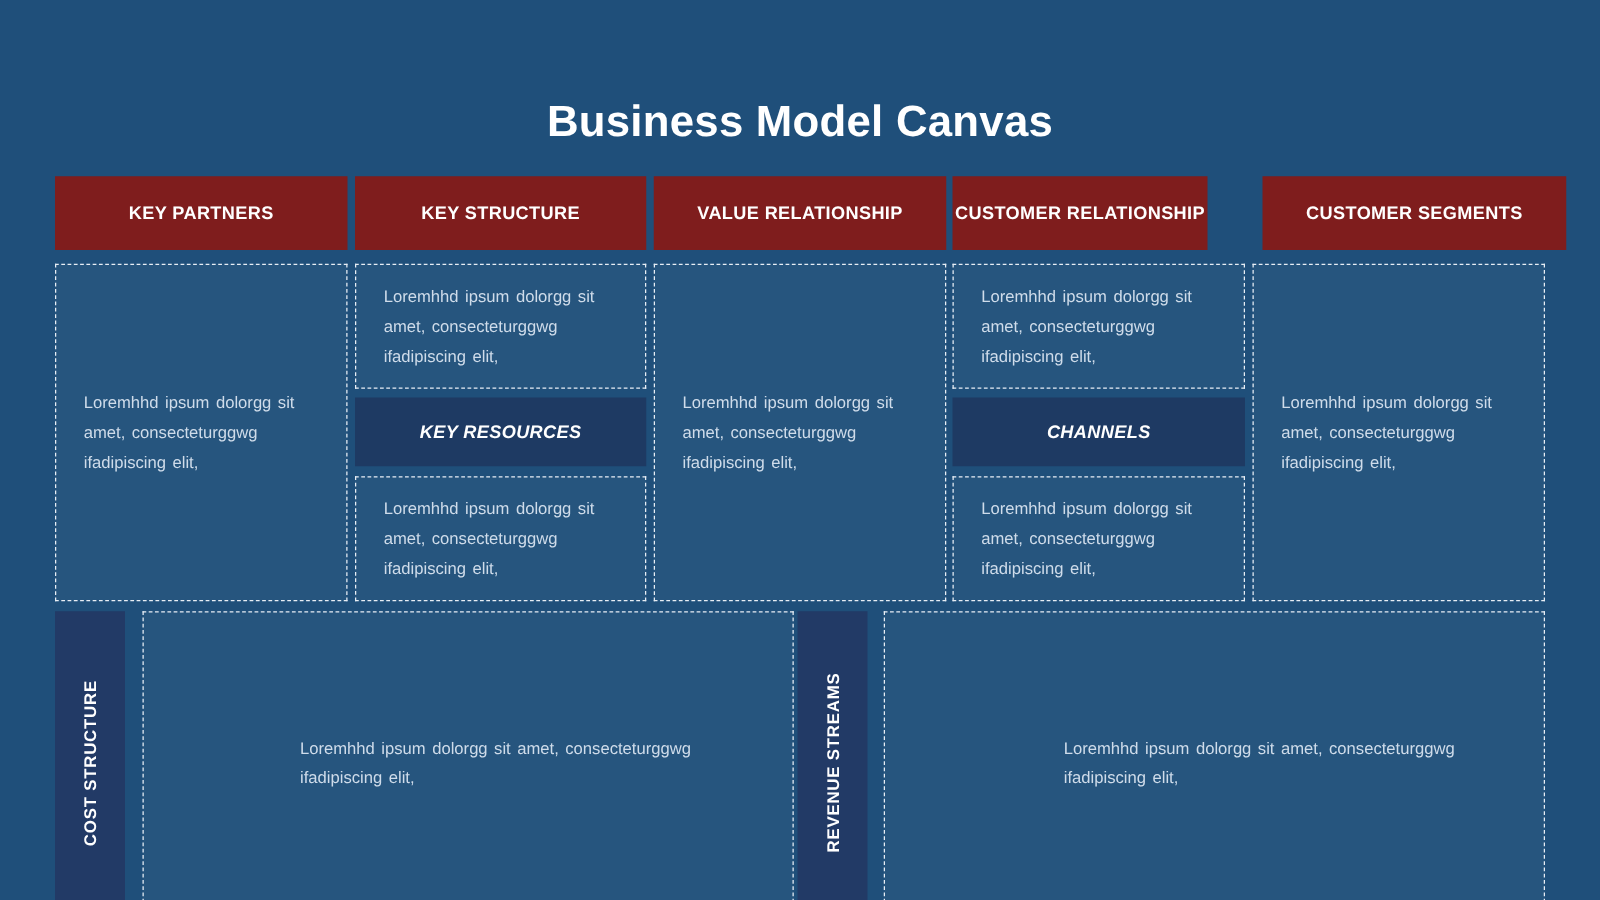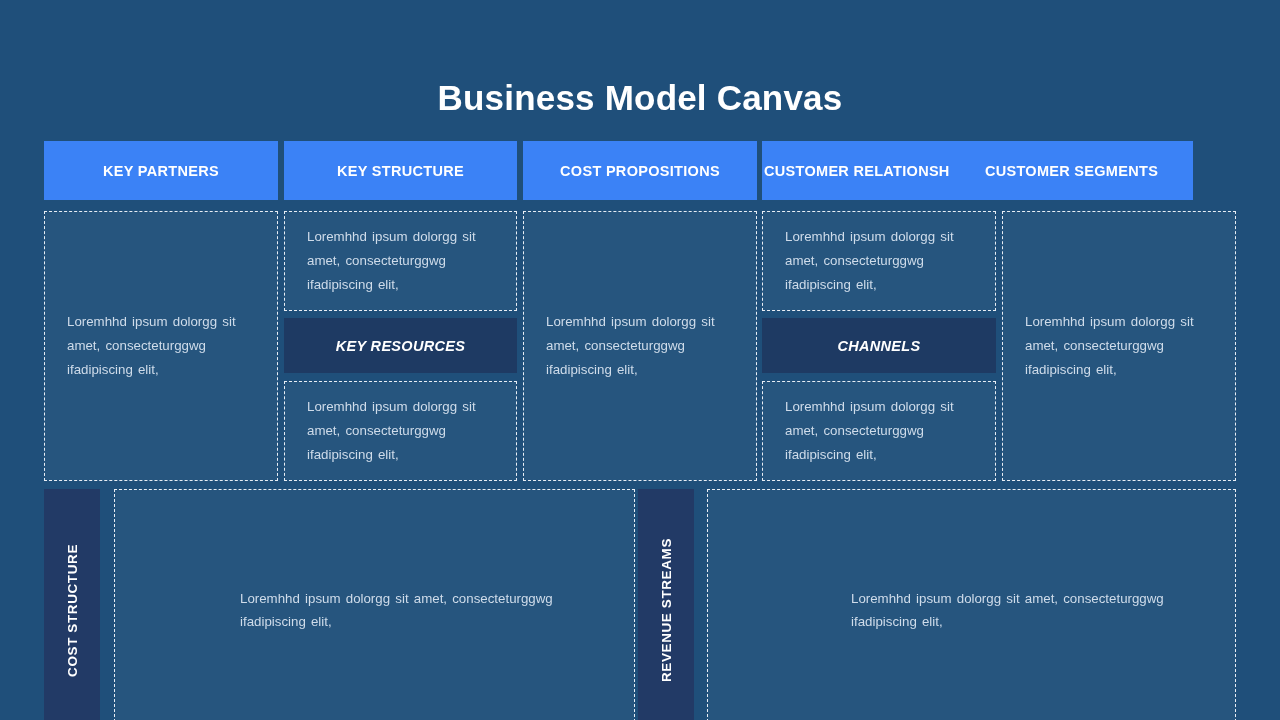--- a/index.html
+++ b/index.html
@@ -14,21 +14,21 @@
   .title {
     position:absolute; left:0; top:66px; width:1280px;
     text-align:center;
     font-size:35px; font-weight:bold; color:#ffffff;
     letter-spacing:.2px;
   }
 
   
   .hdr {
     position:absolute;
-    background:#3b82f6;
+    background:#7f1d1d;
     color:#ffffff;
     font-size:14.5px;
     font-weight:bold;
     letter-spacing:.3px;
     display:flex; align-items:center; justify-content:center;
     text-align:center;
     font-stretch:condensed;
   }
 
   
@@ -88,26 +88,26 @@
 
   <div class="title">Business Model Canvas</div>
 
   <div class="hdr" style="left:44px;  top:129px; width:234px; height:59px;">
     <span class="cond">KEY PARTNERS</span>
   </div>
   <div class="hdr" style="left:284px; top:129px; width:233px; height:59px;">
     <span class="cond">KEY STRUCTURE</span>
   </div>
   <div class="hdr" style="left:523px; top:129px; width:234px; height:59px;">
-    <span class="cond">COST PROPOSITIONS</span>
+    <span class="cond">VALUE RELATIONSHIP</span>
   </div>
   <div class="hdr" style="left:762px; top:129px; width:204px; height:59px;">
     <span class="cond">CUSTOMER RELATIONSHIP</span>
   </div>
-  <div class="hdr" style="left:950px; top:129px; width:243px; height:59px;">
+  <div class="hdr" style="left:1010px; top:129px; width:243px; height:59px;">
     <span class="cond">CUSTOMER SEGMENTS</span>
   </div>
 
   <div class="cell" style="left:44px; top:199px; width:234px; height:270px;">
     <div class="body mid">Loremhhd ipsum dolorgg sit amet, consecteturggwg ifadipiscing elit,</div>
   </div>
 
   <div class="cell" style="left:284px; top:199px; width:233px; height:100px;">
     <div class="body mid">Loremhhd ipsum dolorgg sit amet, consecteturggwg ifadipiscing elit,</div>
   </div>

